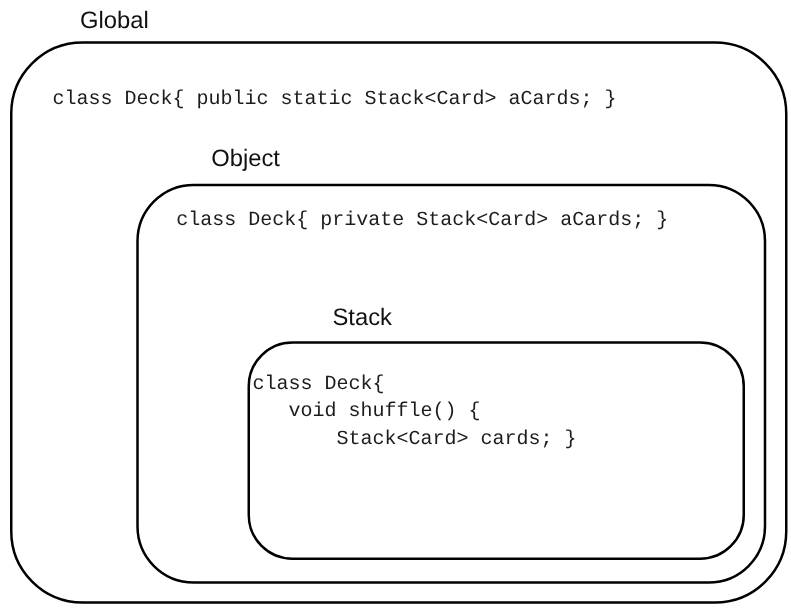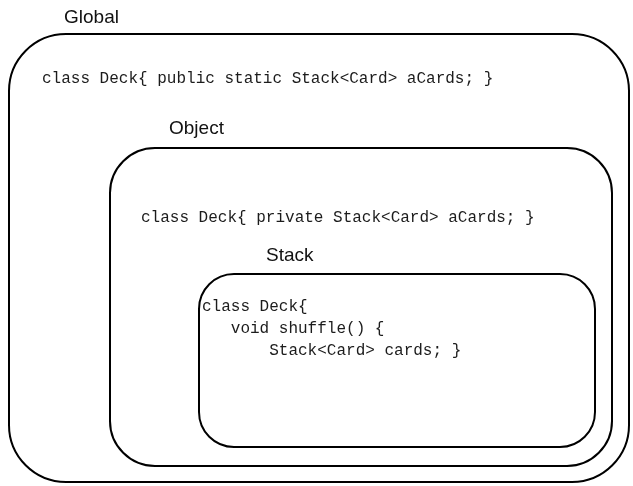--- a/index.html
+++ b/index.html
@@ -47,21 +47,21 @@
 <body>
 
 <div class="canvas">
 
   <div class="scope-label" style="left:64px; top:6px;">Global</div>
   <div class="scope-box global" style="left:8px; top:33px; width:622px; height:450px;"></div>
   <div class="scope-code" style="left:42px; top:68px;">class Deck{ public static Stack&lt;Card&gt; aCards; }</div>
 
   <div class="scope-label" style="left:169px; top:117px;text-align:center;">Object</div>
   <div class="scope-box object" style="left:109px; top:147px; width:504px; height:320px;"></div>
-  <div class="scope-code" style="left:141px; top:165px;margin-top:42px;">class Deck{ private Stack&lt;Card&gt; aCards; }</div>
+  <div class="scope-code" style="left:141px; top:165px;">class Deck{ private Stack&lt;Card&gt; aCards; }</div>
 
   <div class="scope-label" style="left:266px; top:244px;">Stack</div>
   <div class="scope-box local" style="left:198px; top:273px; width:398px; height:175px;"></div>
   <div class="scope-code" style="left:202px; top:296px;">class Deck{
    void shuffle() {
        Stack&lt;Card&gt; cards; }</div>
 
 </div>
 
 </body></html>

